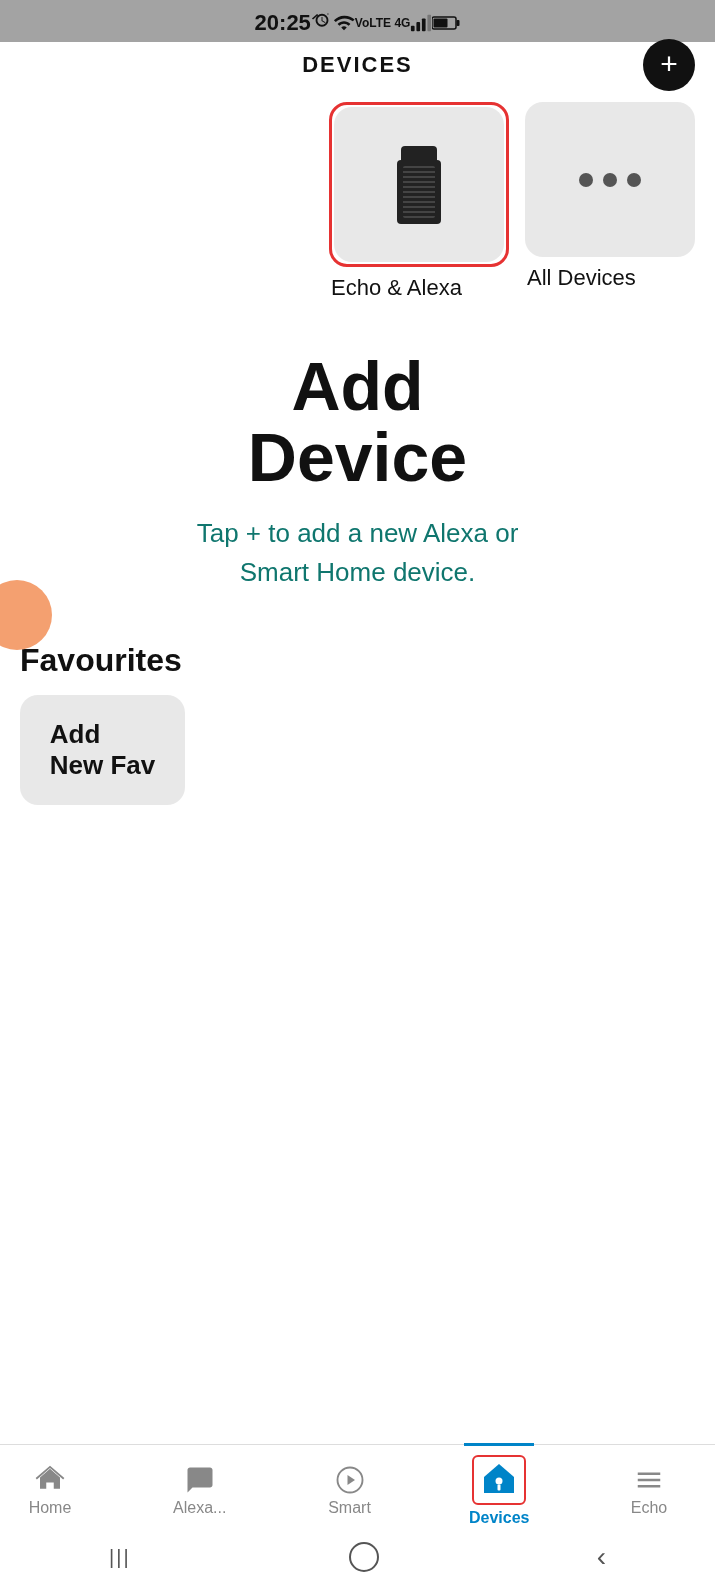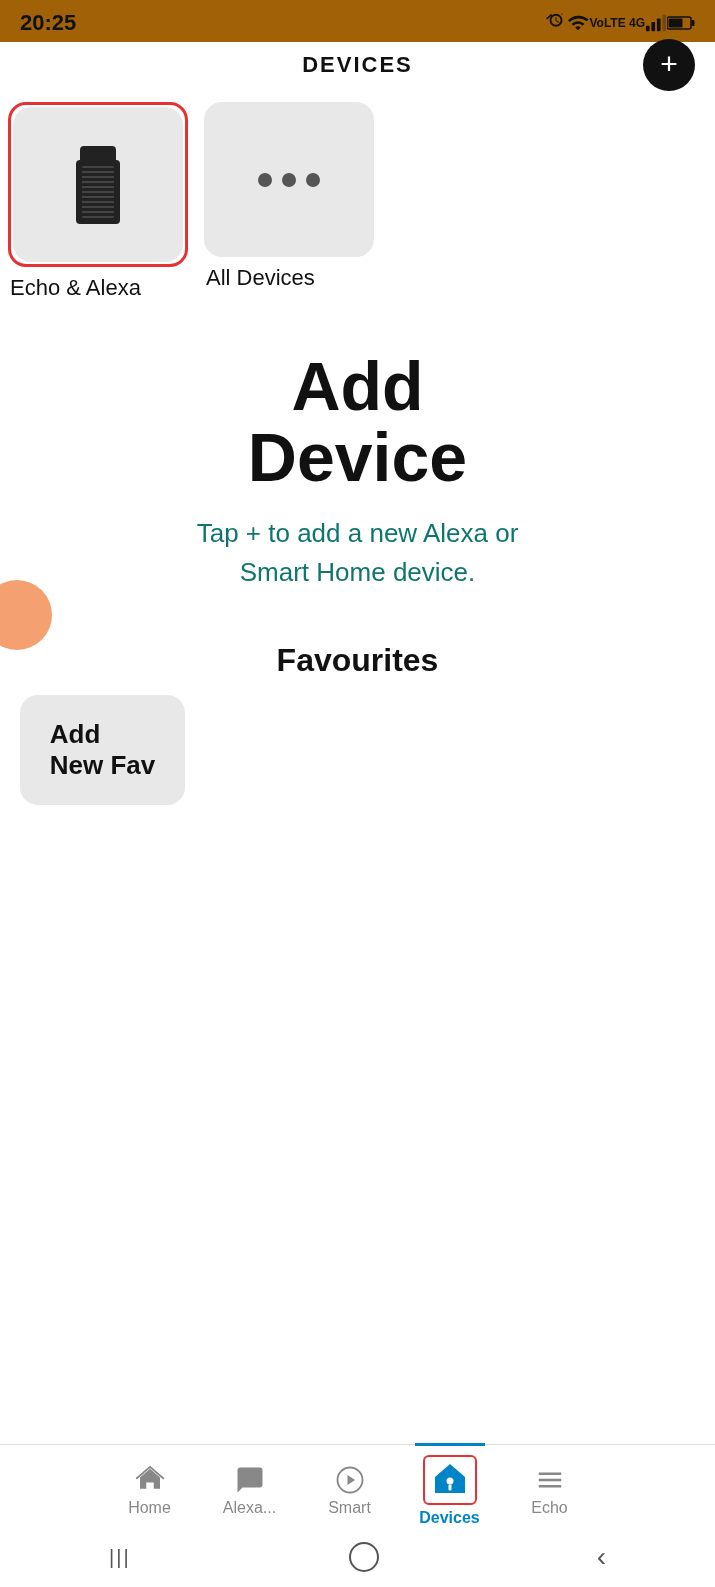--- a/index.html
+++ b/index.html
@@ -9,24 +9,24 @@
       min-height: 1587px;
       background: #ffffff;
       font-family: -apple-system, 'Helvetica Neue', Arial, sans-serif;
       position: relative;
       overflow-x: hidden;
     }
 
     
     .status-bar {
       display: flex;
-      justify-content: space-between;
+      justify-content: center;
       align-items: center;
       padding: 10px 20px 6px 20px;
-      background: #a16207;
+      background: #a3a3a3;
     }
     .status-time {
       font-size: 22px;
       font-weight: 600;
       color: #111;
     }
     .status-icons {
       display: flex;
       align-items: center;
     }
@@ -63,21 +63,22 @@
       font-size: 30px;
       line-height: 1;
       margin-top: -2px;
     }
 
     
     .category-row {
       display: flex;
       flex-direction: row;
       gap: 16px;
-      padding: 10px 20px 10px 8px;
+      padding: 10px 20px 10px 20px;
+      justify-content: flex-end;
     }
     .category-tile {
       display: flex;
       flex-direction: column;
       align-items: flex-start;
       cursor: pointer;
     }
     .tile-box {
       width: 170px;
       height: 155px;
@@ -182,21 +183,20 @@
 
     
     .favourites-section {
       padding: 30px 20px 10px 20px;
     }
     .favourites-title {
       font-size: 32px;
       font-weight: 800;
       color: #111;
       margin-bottom: 16px;
-      text-align: center;
     }
     .add-fav-tile {
       width: 165px;
       min-height: 110px;
       background: #e8e8e8;
       border-radius: 18px;
       display: flex;
       align-items: center;
       justify-content: center;
       padding: 16px;
@@ -216,21 +216,21 @@
       left: 0;
       width: 715px;
       background: #fff;
       border-top: 1px solid #ddd;
       display: flex;
       flex-direction: column;
     }
     .bottom-nav-items {
       display: flex;
       flex-direction: row;
-      justify-content: center;
+      justify-content: space-between;
       align-items: center;
       padding: 10px 16px 6px 0;
     }
     .nav-item {
       display: flex;
       flex-direction: column;
       align-items: center;
       gap: 4px;
       cursor: pointer;
       min-width: 100px;

